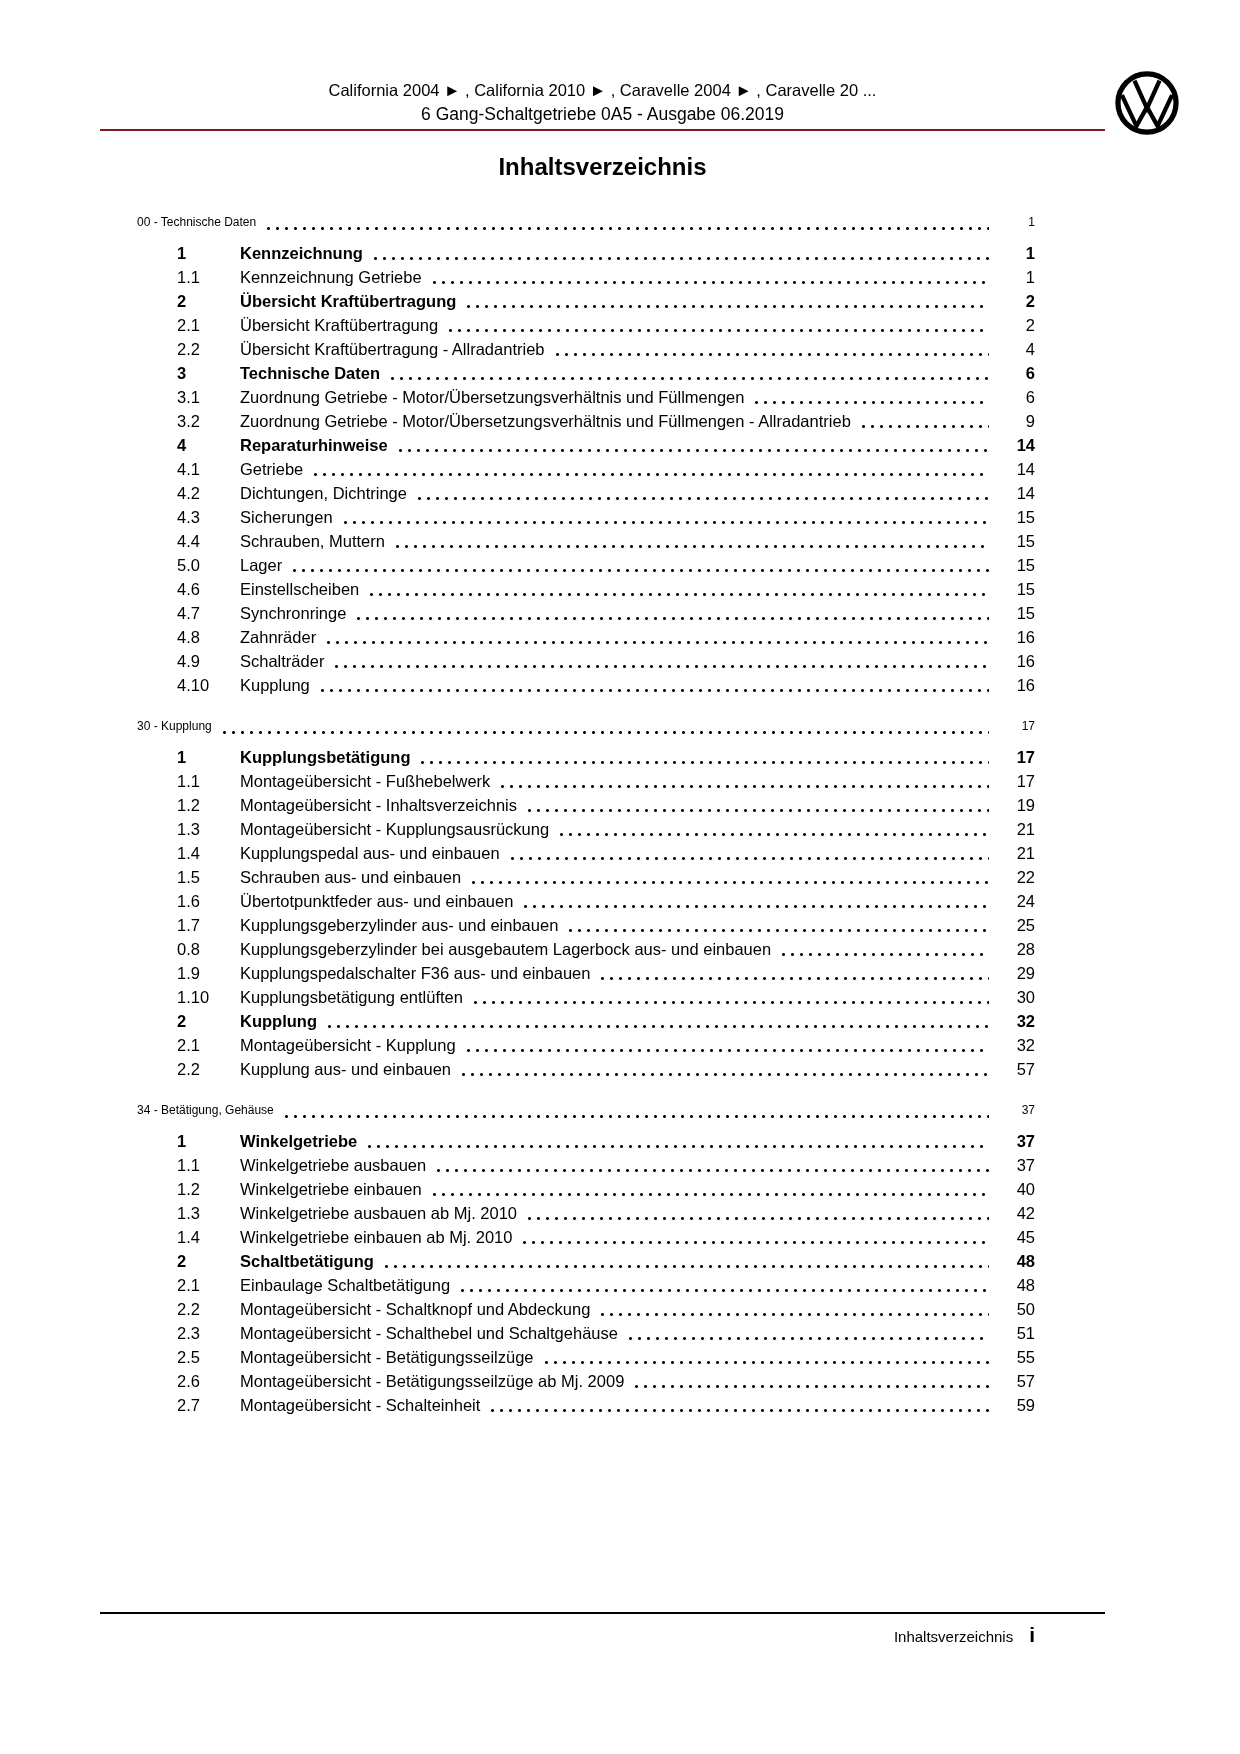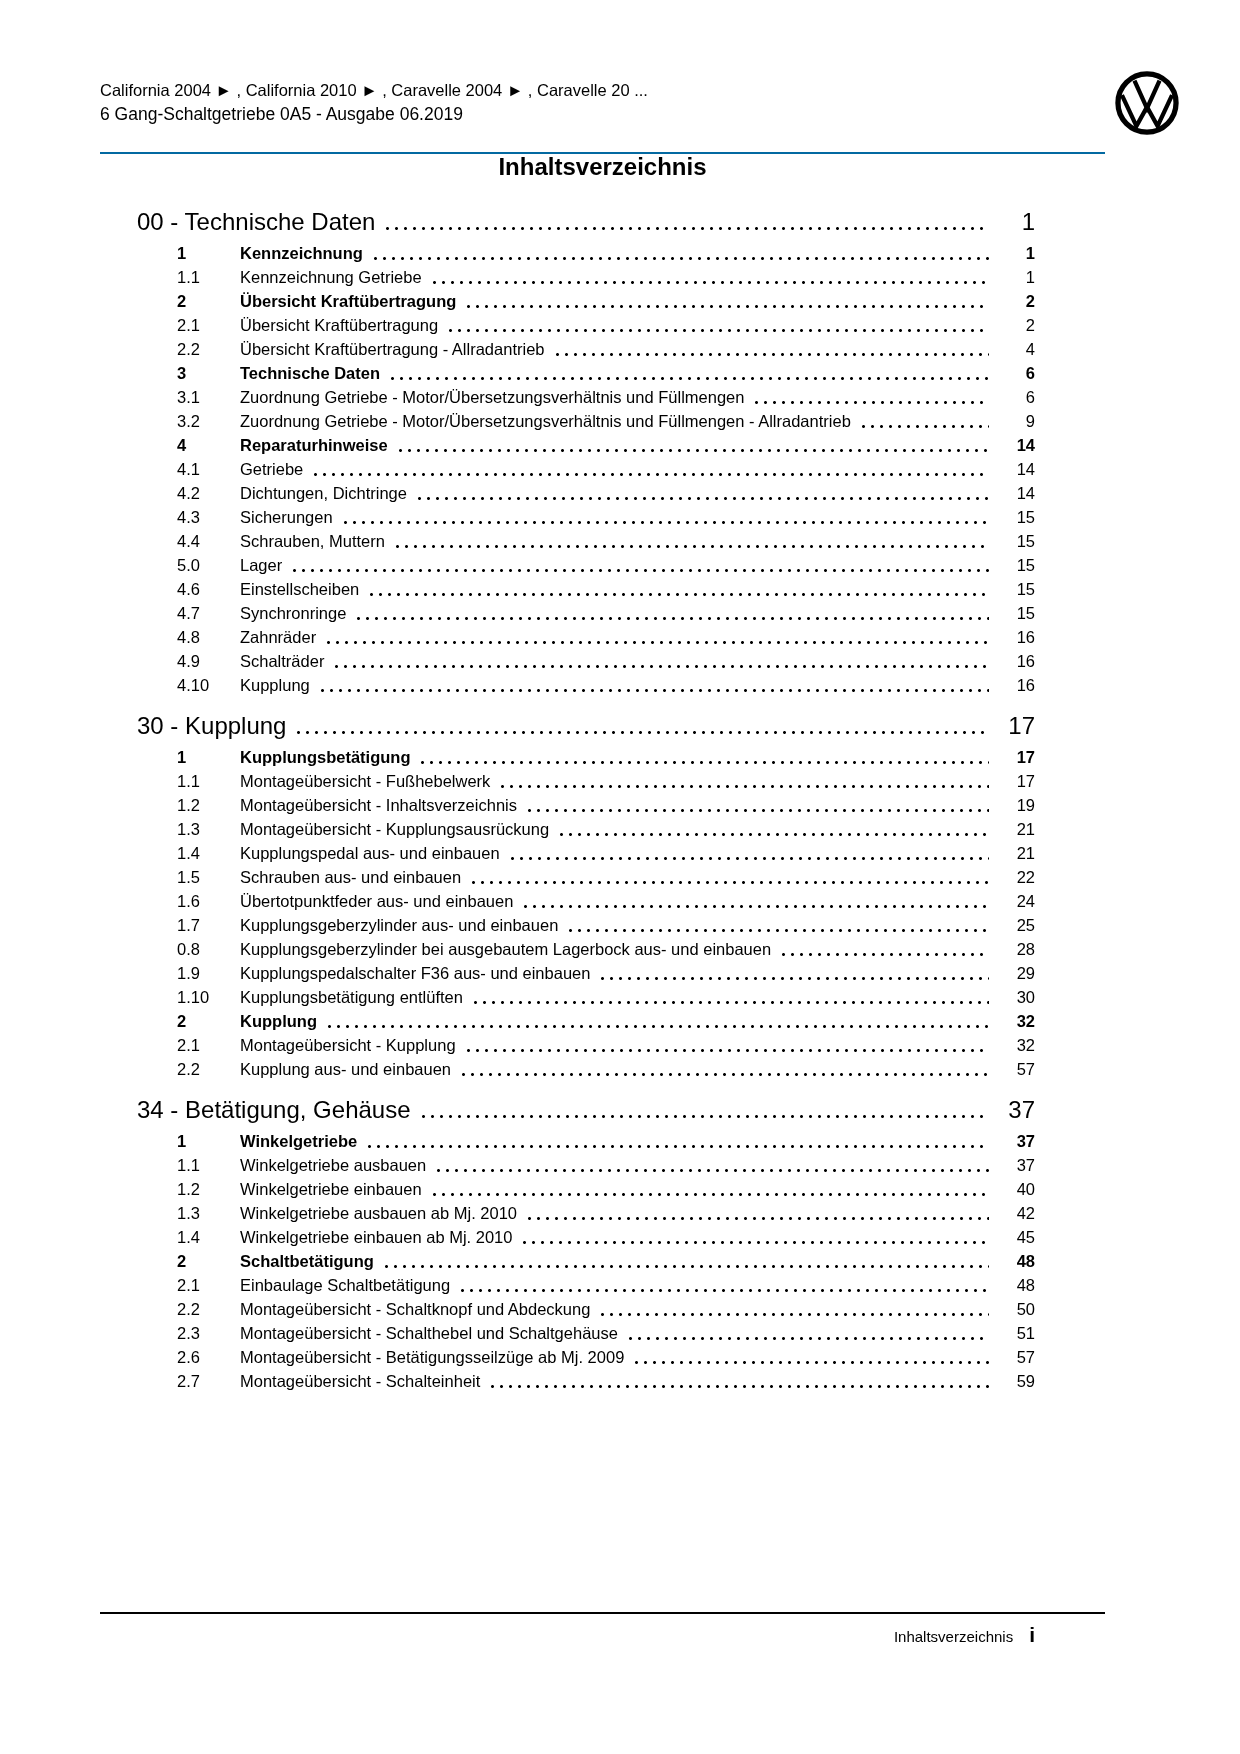--- a/index.html
+++ b/index.html
@@ -6,40 +6,40 @@
   html,body { background:#e9e9e9; }
   body { font-family:"Liberation Sans", sans-serif; color:#000; }
   .page {
     position:relative; width:1240px; height:1754px;
     background:#fff; margin:0 auto; overflow:hidden;
   }
 
   
   .header-block {
     position:absolute; left:100px; top:80px; width:1005px;
-    text-align:left; padding-bottom:26px; border-bottom:2px solid #0369a1;
+    text-align:center; padding-bottom:3px; border-bottom:2px solid #7f1d1d;
   }
   .models-line { font-size:16.5px; line-height:21px; }
   .subtitle    { font-size:17.5px; line-height:23px; font-weight:normal; margin-top:2px; }
   .logo {
     position:absolute; left:1114px; top:70px; width:66px; height:66px;
   }
 
   
   .page-title {
     position:absolute; left:100px; top:150px; width:1005px;
     text-align:center; font-size:24px; font-weight:bold; line-height:34px;
   }
 
   
   .toc { position:absolute; left:137px; top:207px; width:898px; }
 
   .chapter-row {
     display:flex; align-items:baseline;
-    font-size:24px; line-height:30px;
+    font-size:12px; line-height:30px;
     margin-top:14px; margin-bottom:4px;
   }
   .toc > .chapter-row:first-child { margin-top:0; }
 
   .section-row {
     display:flex; align-items:baseline;
     font-size:16.5px; line-height:24px;
     padding-left:40px;
   }
   .section-row.bold { font-weight:bold; }
@@ -349,20 +349,26 @@
         <span class="dots"></span>
         <span class="pg">50</span>
       </div>
       <div class="section-row">
         <span class="num">2.3</span>
         <span class="stitle">Montageübersicht - Schalthebel und Schaltgehäuse</span>
         <span class="dots"></span>
         <span class="pg">51</span>
       </div>
       <div class="section-row">
+        <span class="num">2.5</span>
+        <span class="stitle">Montageübersicht - Betätigungsseilzüge</span>
+        <span class="dots"></span>
+        <span class="pg">55</span>
+      </div>
+      <div class="section-row">
         <span class="num">2.6</span>
         <span class="stitle">Montageübersicht - Betätigungsseilzüge ab Mj. 2009</span>
         <span class="dots"></span>
         <span class="pg">57</span>
       </div>
       <div class="section-row">
         <span class="num">2.7</span>
         <span class="stitle">Montageübersicht - Schalteinheit</span>
         <span class="dots"></span>
         <span class="pg">59</span>

